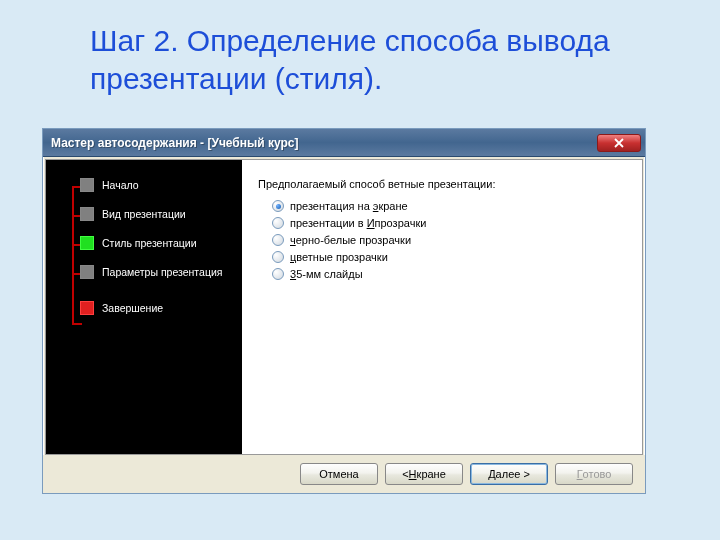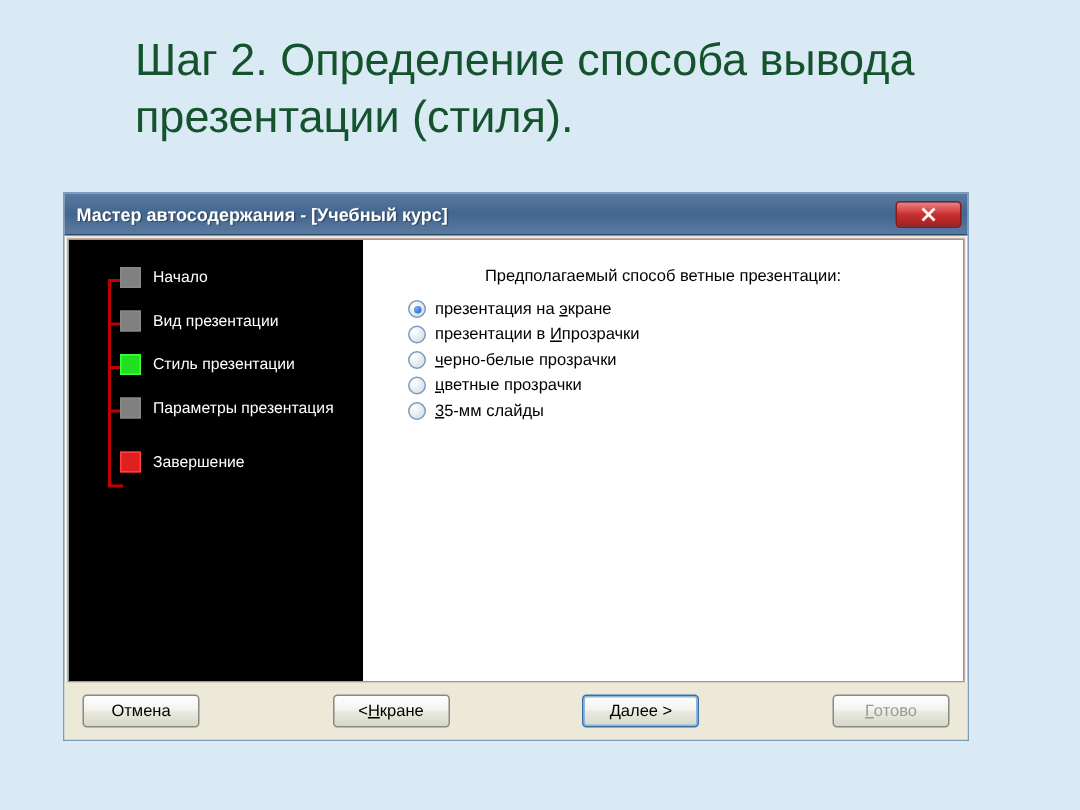--- a/index.html
+++ b/index.html
@@ -5,21 +5,21 @@
   * { box-sizing: border-box; margin: 0; padding: 0; }
   body {
     width: 720px;
     height: 540px;
     background: #d9eaf5;
     font-family: Arial, sans-serif;
     overflow: hidden;
   }
   .slide-title {
     font-size: 30px;
-    color: #14532d;
+    color: #1d4ed8;
     text-align: left;
     padding: 22px 50px 10px 90px;
     line-height: 1.25;
   }
   .dialog {
     position: absolute;
     left: 42px;
     top: 128px;
     width: 604px;
     height: 366px;
@@ -52,24 +52,23 @@
     align-items: center;
     justify-content: center;
     color: #fff;
     font-size: 11px;
     font-weight: bold;
   }
   .close-btn svg { width: 10px; height: 10px; }
   .dialog-body {
     display: flex;
     height: 296px;
-    background: #fca5a5;
+    background: #0c4a6e;
     margin: 2px 2px 0 2px;
     border: 1px solid #999;
-    text-align: center;
   }
   .wizard-nav {
     width: 196px;
     background: #000;
     position: relative;
     padding: 18px 8px 8px 22px;
   }
   .nav-line {
     position: absolute;
     left: 26px;
@@ -142,21 +141,21 @@
     height: 5px;
     border-radius: 50%;
     background: radial-gradient(circle at 30% 30%, #6fb0ff, #1a5fb0);
   }
   .radio-label { color: #000; }
   .radio-label u { text-decoration: underline; }
   .button-bar {
     height: 38px;
     display: flex;
     align-items: center;
-    justify-content: space-between;
+    justify-content: flex-end;
     gap: 7px;
     padding: 0 12px;
     background: #ece9d8;
   }
   .btn {
     min-width: 78px;
     height: 22px;
     border: 1px solid #888;
     border-radius: 3px;
     background: linear-gradient(to bottom, #fefefe 0%, #f3f3ee 45%, #e8e8de 55%, #d8d8c8 100%);

